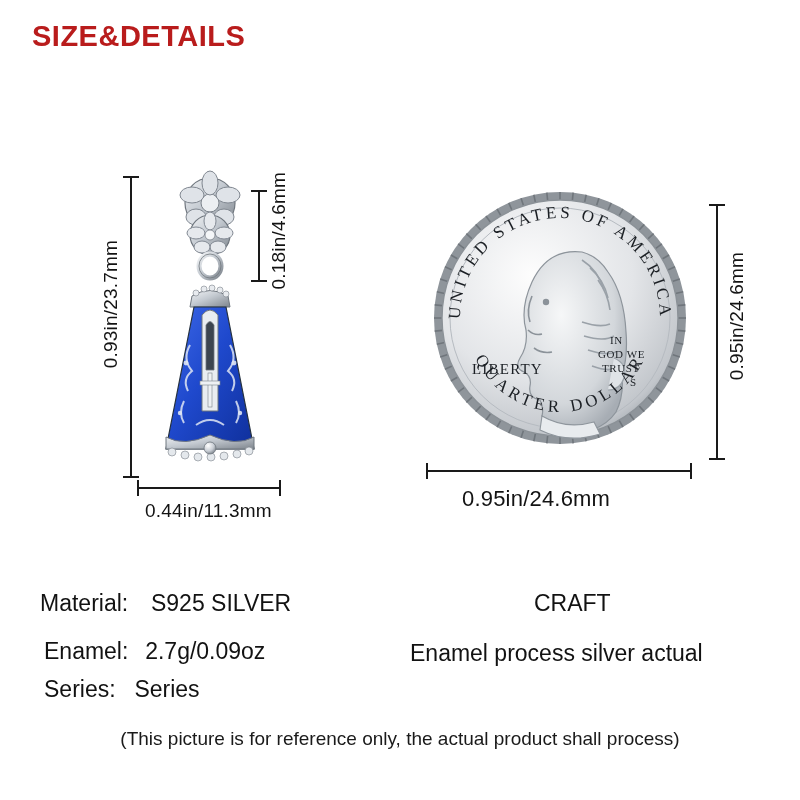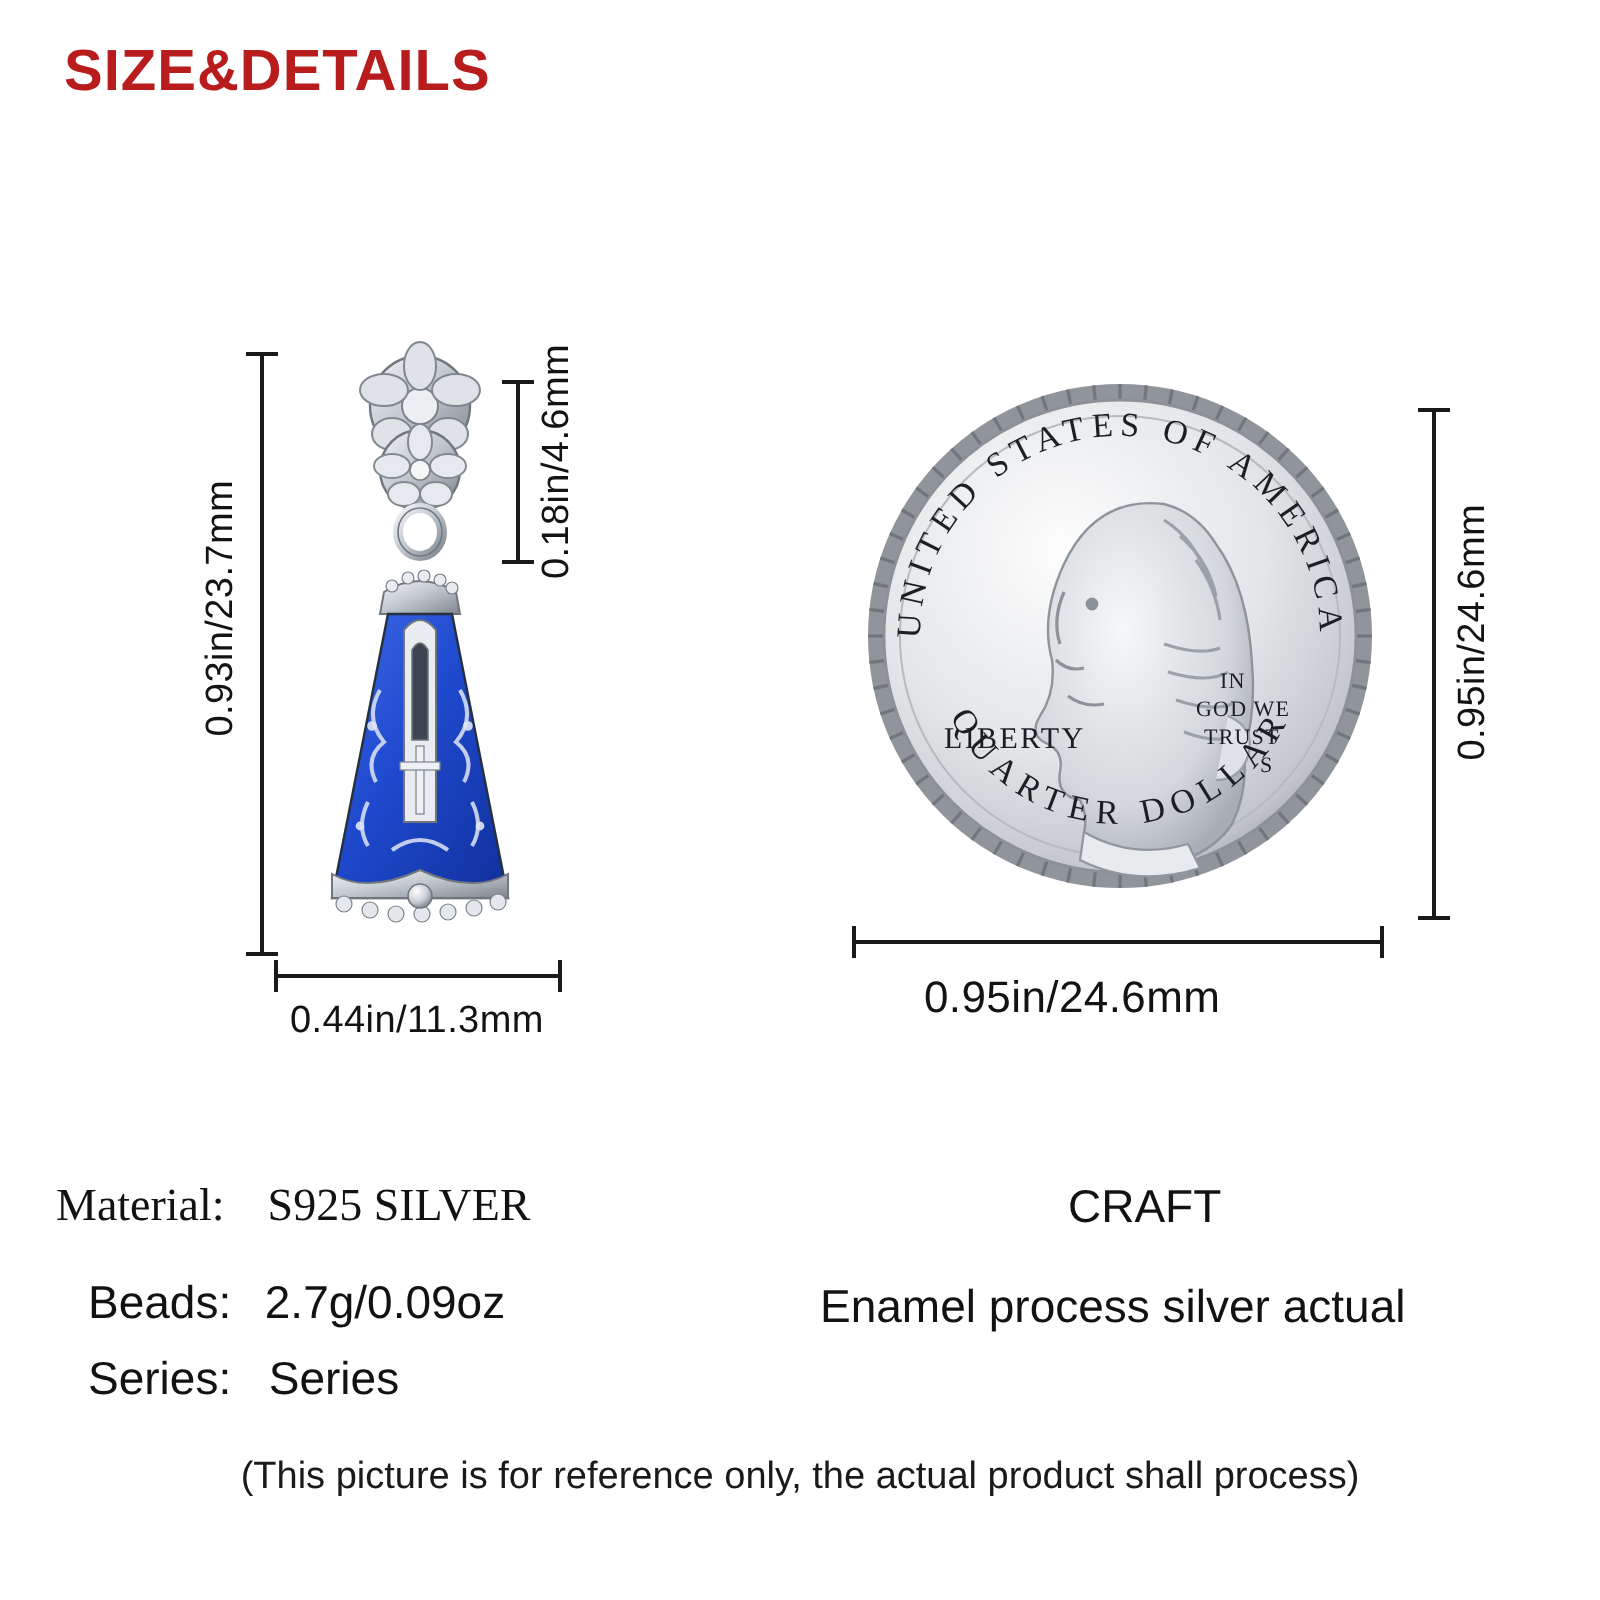--- a/index.html
+++ b/index.html
@@ -363,28 +363,28 @@
       </text>
       <text x="40" y="184" font-size="15" letter-spacing="1.2">LIBERTY</text>
       <text x="178" y="154" font-size="11" letter-spacing="0.6">IN</text>
       <text x="166" y="168" font-size="11" letter-spacing="0.6">GOD WE</text>
       <text x="170" y="182" font-size="11" letter-spacing="0.6">TRUST</text>
       <text x="198" y="196" font-size="11">S</text>
     </g>
   </svg>
 </div>
 
-<div class="spec" style="left:28px; top:590px;font-family:Liberation Serif, serif;">
+<div class="spec" style="left:40px; top:590px;">
   <span>Material:</span>
   <span style="display:inline-block;width:10px"></span>
   <span>S925 SILVER</span>
 </div>
 
 <div class="spec" style="left:44px; top:638px;">
-  <span>Beads:</span>
+  <span>Enamel:</span>
   <span style="display:inline-block;width:4px"></span>
   <span>2.7g/0.09oz</span>
 </div>
 
 <div class="spec" style="left:44px; top:676px;">
   <span>Series:</span>
   <span style="display:inline-block;width:6px"></span>
   <span>Series</span>
 </div>
 

